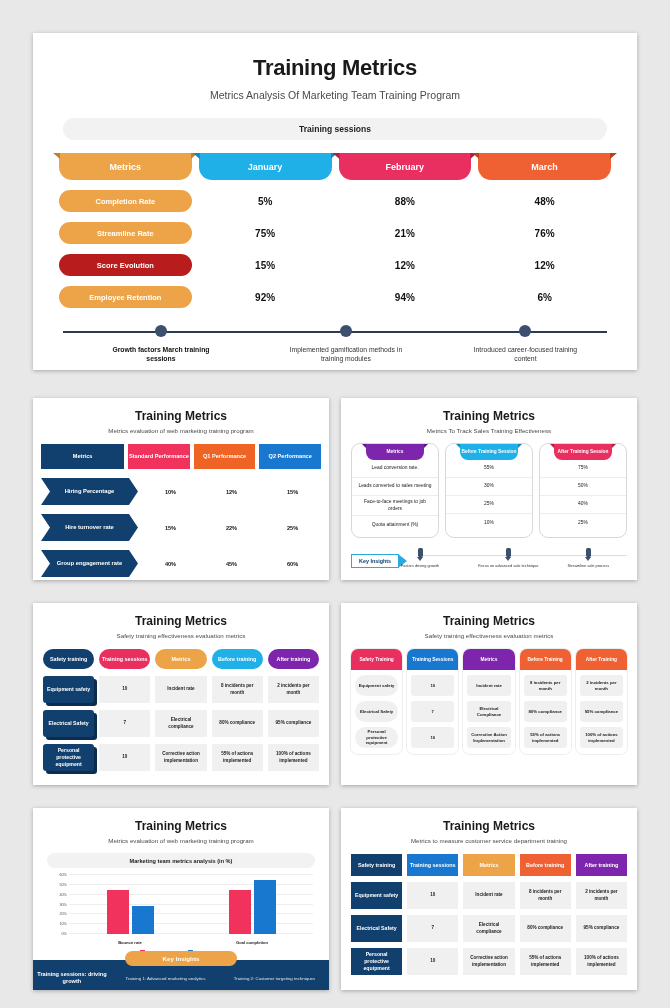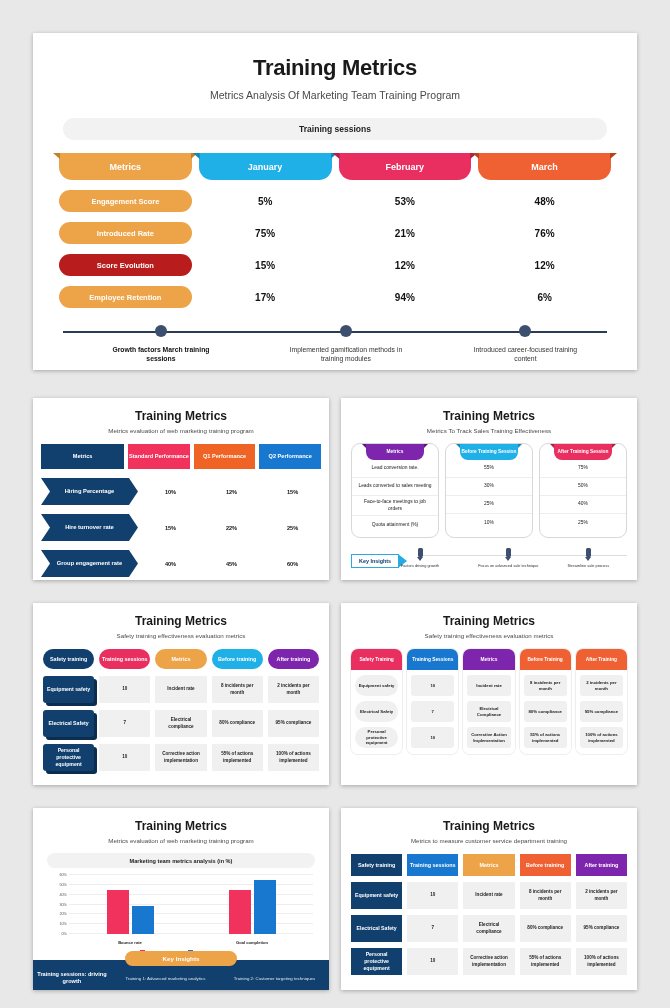--- a/index.html
+++ b/index.html
@@ -222,40 +222,40 @@
     <div class="hero-sub">Metrics Analysis Of Marketing Team Training Program</div>
     <div class="session-bar">Training sessions</div>
     <div class="hdr-row" id="hero-headers">
         <div class="ribbon" style="background: rgb(237, 164, 73); --fold: #c47f28;"><span style="position:absolute;left:-6px;top:0;width:7px;height:6px;background:#c47f28;clip-path:polygon(0 0,100% 0,100% 100%)"></span><span style="position:absolute;right:-6px;top:0;width:7px;height:6px;background:#c47f28;clip-path:polygon(0 0,100% 0,0 100%)"></span>Metrics</div>
         <div class="ribbon" style="background: rgb(32, 176, 232); --fold: #1787b4;"><span style="position:absolute;left:-6px;top:0;width:7px;height:6px;background:#1787b4;clip-path:polygon(0 0,100% 0,100% 100%)"></span><span style="position:absolute;right:-6px;top:0;width:7px;height:6px;background:#1787b4;clip-path:polygon(0 0,100% 0,0 100%)"></span>January</div>
         <div class="ribbon" style="background: rgb(233, 47, 95); --fold: #b31e45;"><span style="position:absolute;left:-6px;top:0;width:7px;height:6px;background:#b31e45;clip-path:polygon(0 0,100% 0,100% 100%)"></span><span style="position:absolute;right:-6px;top:0;width:7px;height:6px;background:#b31e45;clip-path:polygon(0 0,100% 0,0 100%)"></span>February</div>
         <div class="ribbon" style="background: rgb(239, 97, 51); --fold: #b9401a;"><span style="position:absolute;left:-6px;top:0;width:7px;height:6px;background:#b9401a;clip-path:polygon(0 0,100% 0,100% 100%)"></span><span style="position:absolute;right:-6px;top:0;width:7px;height:6px;background:#b9401a;clip-path:polygon(0 0,100% 0,0 100%)"></span>March</div>
       </div>
     <div id="hero-rows">
         <div class="val-row">
-          <div class="metric-pill" style="background: rgb(237, 164, 73);">Engagement Score</div>
+          <div class="metric-pill" style="background: rgb(237, 164, 73);">Completion Rate</div>
           <div class="val-cell">5%</div>
-          <div class="val-cell">53%</div>
+          <div class="val-cell">88%</div>
           <div class="val-cell">48%</div>
         </div>
         <div class="val-row">
-          <div class="metric-pill" style="background: rgb(237, 164, 73);">Introduced Rate</div>
+          <div class="metric-pill" style="background: rgb(237, 164, 73);">Streamline Rate</div>
           <div class="val-cell">75%</div>
           <div class="val-cell">21%</div>
           <div class="val-cell">76%</div>
         </div>
         <div class="val-row">
           <div class="metric-pill" style="background: #b91c1c;">Score Evolution</div>
           <div class="val-cell">15%</div>
           <div class="val-cell">12%</div>
           <div class="val-cell">12%</div>
         </div>
         <div class="val-row">
           <div class="metric-pill" style="background: rgb(237, 164, 73);">Employee Retention</div>
-          <div class="val-cell">17%</div>
+          <div class="val-cell">92%</div>
           <div class="val-cell">94%</div>
           <div class="val-cell">6%</div>
         </div>
       </div>
     <div class="timeline-wrap">
       <div class="timeline-line"></div>
       <div id="hero-timeline">
           <div class="tl-node" style="left: 18%;">
             <div class="tl-dot"></div>
             <div class="tl-label bold">Growth factors March training sessions</div>

